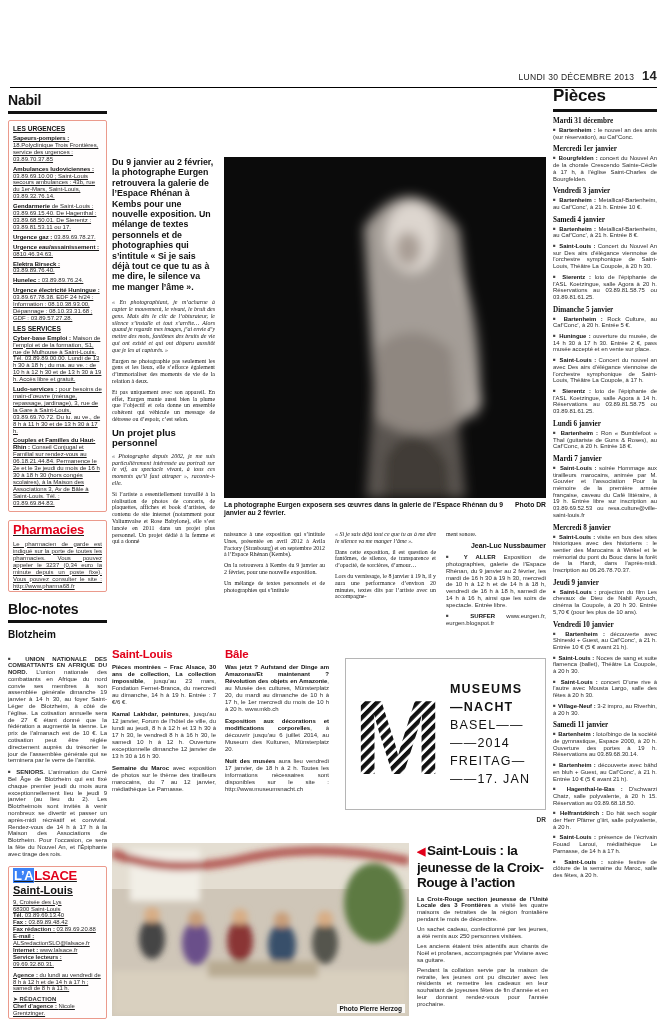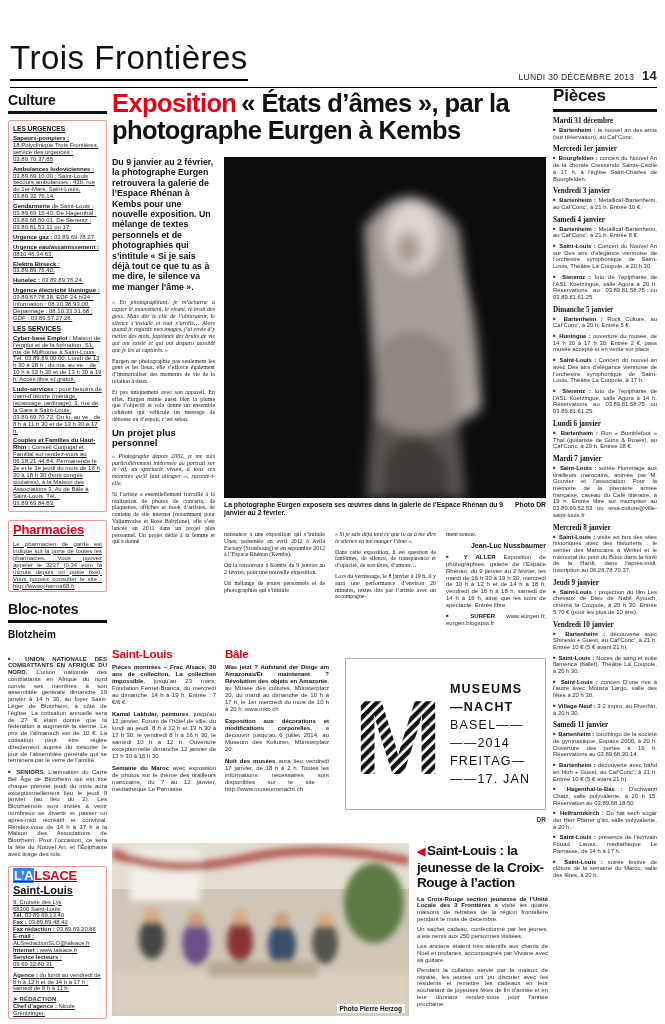--- a/index.html
+++ b/index.html
@@ -90,29 +90,28 @@
   .mem-date { font-size:7.2px; font-weight:bold; color:#111; margin:5px 0 2px;font-family:Liberation Serif, serif; }
   .mem-ev { font-size:5.9px; line-height:6.7px; color:#2a2a2a; margin-bottom:4px; text-align:justify; }
   .mem-ev b { color:#111; }
 </style>
 </head>
 <body>
 
 <div id="page">
 
   <div id="masthead">
-    <h1>Trois Frontières</h1>
     <div class="right">
       <span>LUNDI 30 DÉCEMBRE 2013</span>
       <b>14</b>
     </div>
   </div>
 
   <div id="left-col">
-    <div class="section-head">Culture</div>
+    <div class="section-head">Nabil</div>
     <div class="rbox" id="carnet-box">
       <div class="mini-head">LES URGENCES</div>
       <div id="urgences-list">
           <p class="entry"><b>Sapeurs-pompiers :</b><span> 18.Polyclinique Trois Frontières, service des urgences : 03.89.70.37.85</span></p>
           <p class="entry"><b>Ambulances ludoviciennes :</b><span> 03.89.69.10.00 ; Saint-Louis secours ambulances : 43b, rue du 1er-Mars, Saint-Louis, 03.89.32.76.14.</span></p>
           <p class="entry"><b>Gendarmerie</b><span> de Saint-Louis : 03.89.69.15.40. De Hagenthal : 03.89.68.50.01. De Sierentz : 03.89.81.53.11 ou 17.</span></p>
           <p class="entry"><b>Urgence gaz :</b><span> 03.89.69.78.27.</span></p>
           <p class="entry"><b>Urgence eau/assainissement :</b><span> 0810.46.34.63.</span></p>
           <p class="entry"><b>Elektra Birseck :</b><span> 03.89.89.76.40.</span></p>
           <p class="entry"><b>Hunelec :</b><span> 03.89.89.76.24.</span></p>
@@ -151,21 +150,20 @@
           <p class="als-line"><b>Internet : </b><span>www.lalsace.fr</span></p>
           <p class="als-line"><b>Service lecteurs : </b><span>09.69.32.80.31.</span></p>
           <p class="als-line gap"><b>Agence : </b><span>du lundi au vendredi de 8 h à 12 h et de 14 h à 17 h ; samedi de 8 h à 11 h.</span></p>
           <p class="als-line gap als-hdr"><span>➤ </span><b>RÉDACTION</b></p>
           <p class="als-line"><b>Chef d’agence : </b><span>Nicole Grentzinger.</span></p>
         </div>
     </div>
   </div>
 
   <div id="main-col">
-    <h2 id="headline"><span class="kicker">Exposition</span><span>« États d’âmes », par la photographe Eurgen à Kembs</span></h2>
 
     <div id="intro-col">
       <p class="intro">Du 9 janvier au 2 février, la photographe Eurgen retrouvera la galerie de l’Espace Rhénan à Kembs pour une nouvelle exposition. Un mélange de textes personnels et de photographies qui s’intitule « Si je sais déjà tout ce que tu as à me dire, le silence va me manger l’âme ».</p>
       <div id="col1-paras">
           <p class="art-p i">« En photographiant, je m’acharne à capter le mouvement, le vivant, le bruit des gens. Mais dès le clic de l’obturateur, le silence s’installe et tout s’arrête… Alors quand je regarde mes images, j’ai envie d’y mettre des mots, fantômes des bruits de vie qui ont existé et qui ont disparu aussitôt que je les ai capturés. »</p>
           <p class="art-p">Eurgen ne photographie pas seulement les gens et les lieux, elle s’efforce également d’immortaliser des moments de vie de la relation à deux.</p>
           <p class="art-p">Et pas uniquement avec son appareil. En effet, Eurgen manie aussi bien la plume que l’objectif et cela donne un ensemble cohérent qui véhicule un message de détresse ou d’espoir, c’est selon.</p>
           <div class="subhead">Un projet plus personnel</div>
           <p class="art-p i">« Photographe depuis 2002, je me suis particulièrement intéressée au portrait sur le vif, au spectacle vivant, à tous ces moments qu’il faut attraper », raconte-t-elle.</p>
           <p class="art-p">Si l’artiste a essentiellement travaillé à la réalisation de photos de concerts, de plaquettes, affiches et book d’artistes, de contenu de site internet (notamment pour Valiumvalse et Rose Babylone), elle s’est lancée en 2011 dans un projet plus personnel. Un projet dédié à la femme et qui a donné</p>

